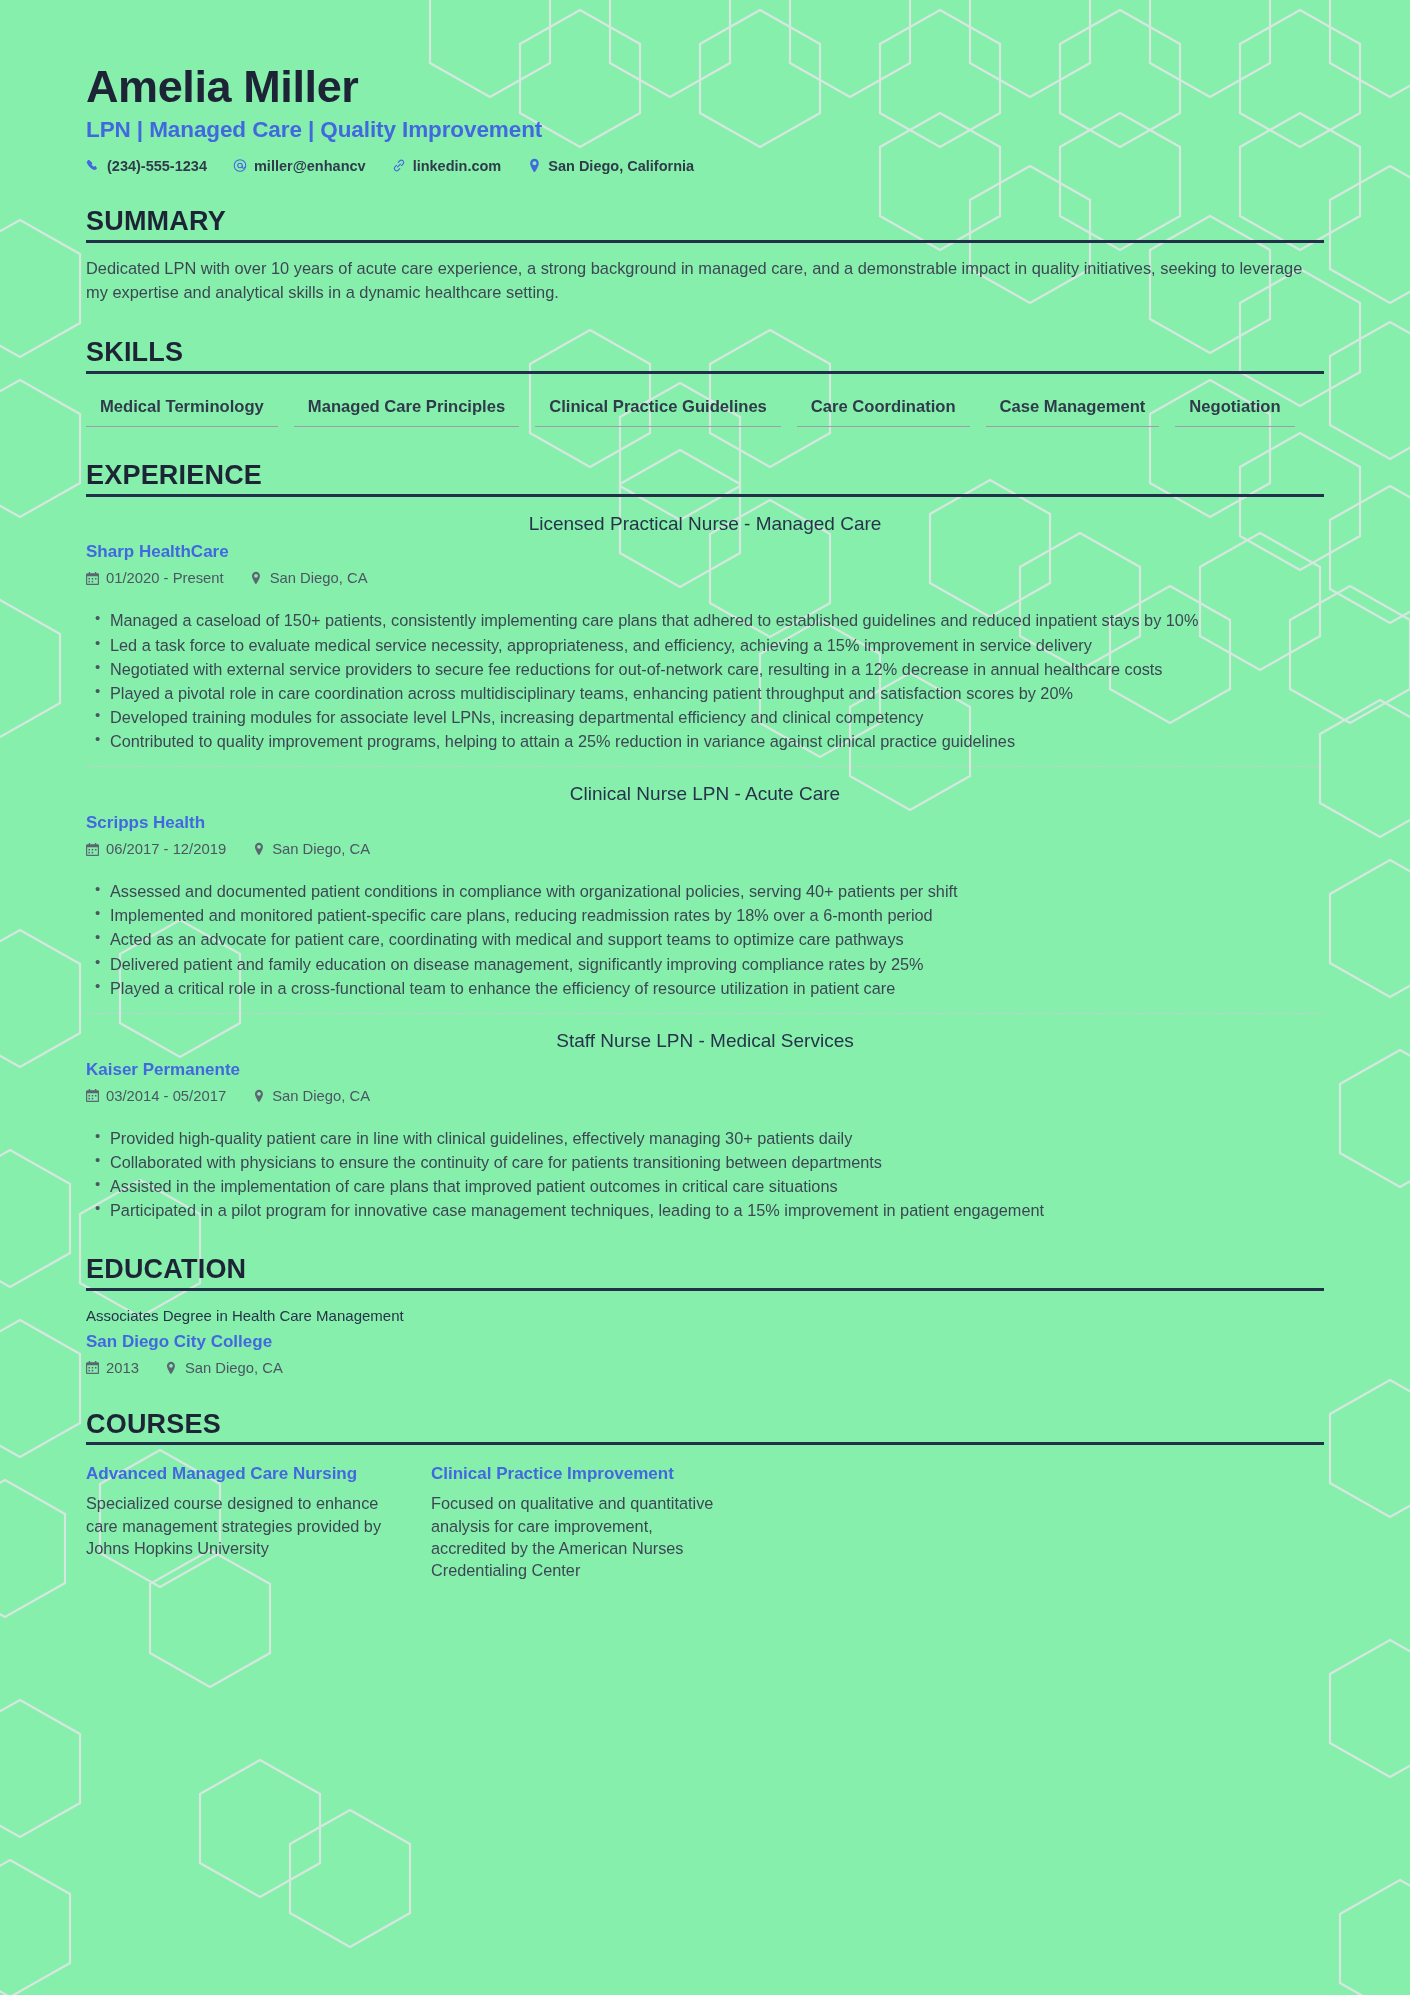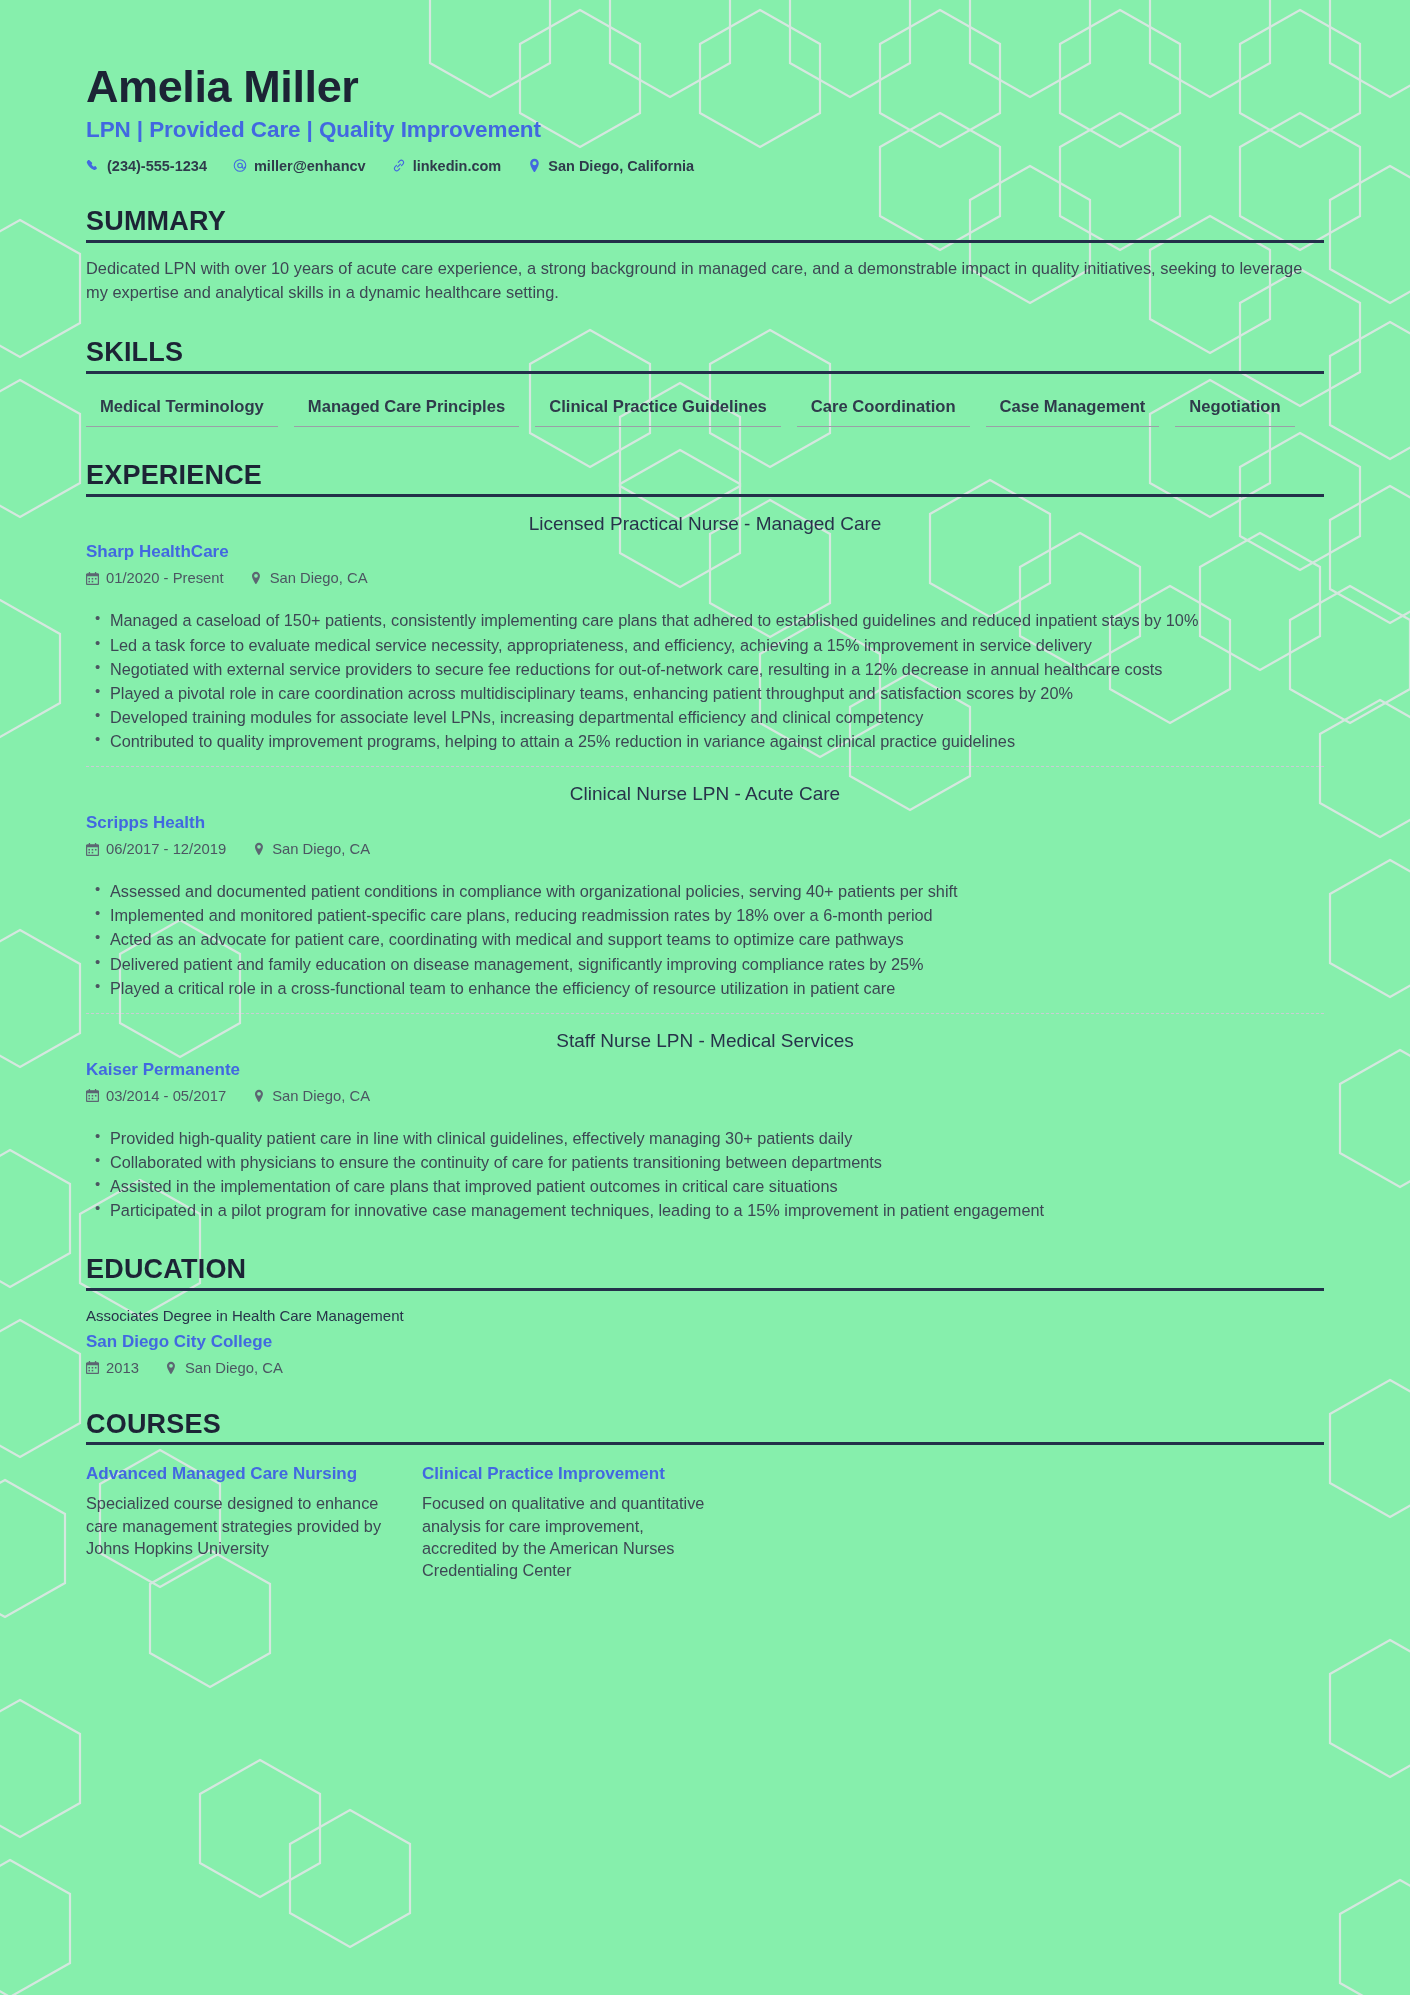--- a/index.html
+++ b/index.html
@@ -206,20 +206,21 @@
     color: #4268e0;
   }
 
   
   .courses-grid {
     margin-top: 18px;
     display: grid;
     grid-template-columns: 336px 336px;
     column-gap: 0;
     row-gap: 22px;
+    gap: 9px;
   }
   .course-title {
     font-size: 17px;
     font-weight: 700;
     color: #4268e0;
     line-height: 1.25;
   }
   .course-desc {
     margin-top: 8px;
     font-size: 16.3px;
@@ -314,21 +315,21 @@
         <use href="#hx" x="1330" y="1640"></use>
         <use href="#hx" x="1340" y="1880"></use>
       </g>
     </svg>
   </div>
 
   <div class="content">
 
     <header>
       <h1 class="name">Amelia Miller</h1>
-      <div class="headline">LPN | Provided Care | Quality Improvement</div>
+      <div class="headline">LPN | Managed Care | Quality Improvement</div>
 
       <div class="contacts">
 
         <div class="contact">
           <span class="ico">
             <svg width="14" height="14" viewBox="0 0 16 16" fill="currentColor">
               <path d="M3.6 1.2c-.4-.3-1-.2-1.3.2L1.2 2.9c-.3.4-.4.9-.2 1.4C2.3 8 5.4 11.1 9.2 12.6c.5.2 1 .1 1.4-.2l1.5-1.1c.4-.3.5-.9.2-1.3l-1.1-1.5c-.3-.4-.8-.5-1.2-.3l-1.3.6c-.9-.6-1.7-1.4-2.3-2.3l.6-1.3c.2-.4.1-.9-.3-1.2L3.6 1.2z"></path>
             </svg>
           </span>
           <span class="txt">(234)-555-1234</span>

